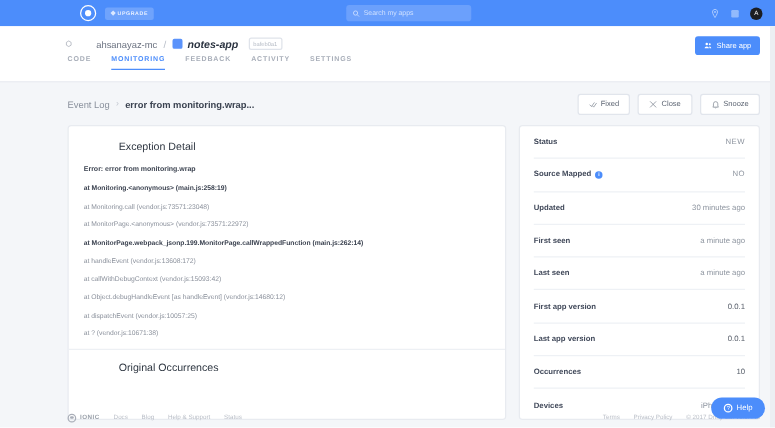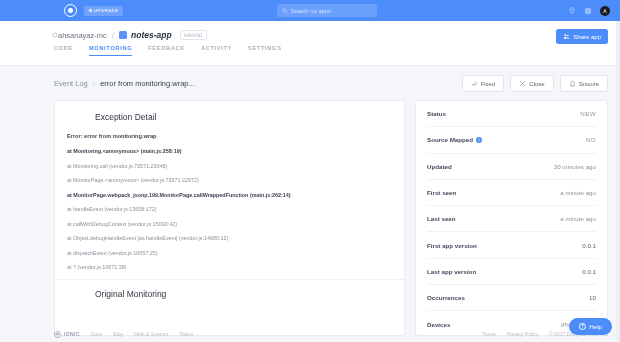--- a/index.html
+++ b/index.html
@@ -49,21 +49,21 @@
     background: #1b1d22; color: #fff; font-size: 5px;
     display: flex; align-items: center; justify-content: center;
   }
 
   
   .appheader { background: #fff; border-bottom: 1px solid #e6e9ef; height: 45px; position: relative; }
   .breadcrumb {
     display: flex; align-items: center; gap: 4px;
     padding: 9px 0 0 52px; font-size: 7.5px;
   }
-  .bc-org { color: #6b7280; display: flex; align-items: center; gap: 0; }
+  .bc-org { color: #6b7280; display: flex; align-items: center; gap: 19px; }
   .bc-cube { width: 6px; height: 6px; }
   .bc-sep { color: #b9bfc9; font-size: 8px; margin: 0 1px; }
   .bc-appicon { width: 8px; height: 8px; border-radius: 1.5px; background: #5b93fb; }
   .bc-app { color: #2b3340; font-weight: bold; font-size: 8.5px; font-style: italic; }
   .bc-hash {
     margin-left: 4px; font-size: 4.6px; color: #b4bac4;
     border: 1px solid #dfe3ea; border-radius: 2px; padding: 1.5px 3px;
   }
   .share-btn {
     position: absolute; right: 12px; top: 8px;
@@ -82,21 +82,21 @@
   .tab.active { color: #4c8dfb; border-bottom-color: #4c8dfb; }
 
   
   .eventbar {
     display: flex; align-items: center; justify-content: space-between;
     padding: 9px 12px 0 54px;
   }
   .crumbs { display: flex; align-items: center; gap: 5px; font-size: 7.5px; }
   .crumbs .c1 { color: #8a919d; }
   .crumbs .carrow { color: #c3c8d1; font-size: 7px; }
-  .crumbs .c2 { color: #3b4351; }
+  .crumbs .c2 { color: #3b4351; font-weight: bold; }
   .actions { display: flex; gap: 6px; }
   .act-btn {
     background: #fff; border: 1px solid #e1e5ec; border-radius: 2.5px;
     font-size: 6px; color: #5d6573; padding: 4px 8px;
     display: flex; align-items: center; gap: 3px; cursor: pointer;
   }
   .act-btn svg { width: 7px; height: 7px; }
 
   
   .content { display: flex; gap: 10px; padding: 8px 12px 0 54px; }
@@ -259,21 +259,21 @@
       <div class="trace-line strong">at Monitoring.&lt;anonymous&gt; (main.js:258:19)</div>
       <div class="trace-line">at Monitoring.call (vendor.js:73571:23048)</div>
       <div class="trace-line">at MonitorPage.&lt;anonymous&gt; (vendor.js:73571:22972)</div>
       <div class="trace-line strong">at MonitorPage.webpack_jsonp.199.MonitorPage.callWrappedFunction (main.js:262:14)</div>
       <div class="trace-line">at handleEvent (vendor.js:13608:172)</div>
       <div class="trace-line">at callWithDebugContext (vendor.js:15093:42)</div>
       <div class="trace-line">at Object.debugHandleEvent [as handleEvent] (vendor.js:14680:12)</div>
       <div class="trace-line">at dispatchEvent (vendor.js:10057:25)</div>
       <div class="trace-line">at ? (vendor.js:10671:38)</div>
       <div class="divider"></div>
-      <div class="card-title">Original Monitoring</div>
+      <div class="card-title">Original Occurrences</div>
     </div>
 
     <div class="card right-card">
       <div class="meta-row">
         <span class="meta-label">Status</span>
         <span class="meta-val cap">NEW</span>
       </div>
       <div class="meta-row">
         <span class="meta-label">
           <span>Source Mapped</span>

